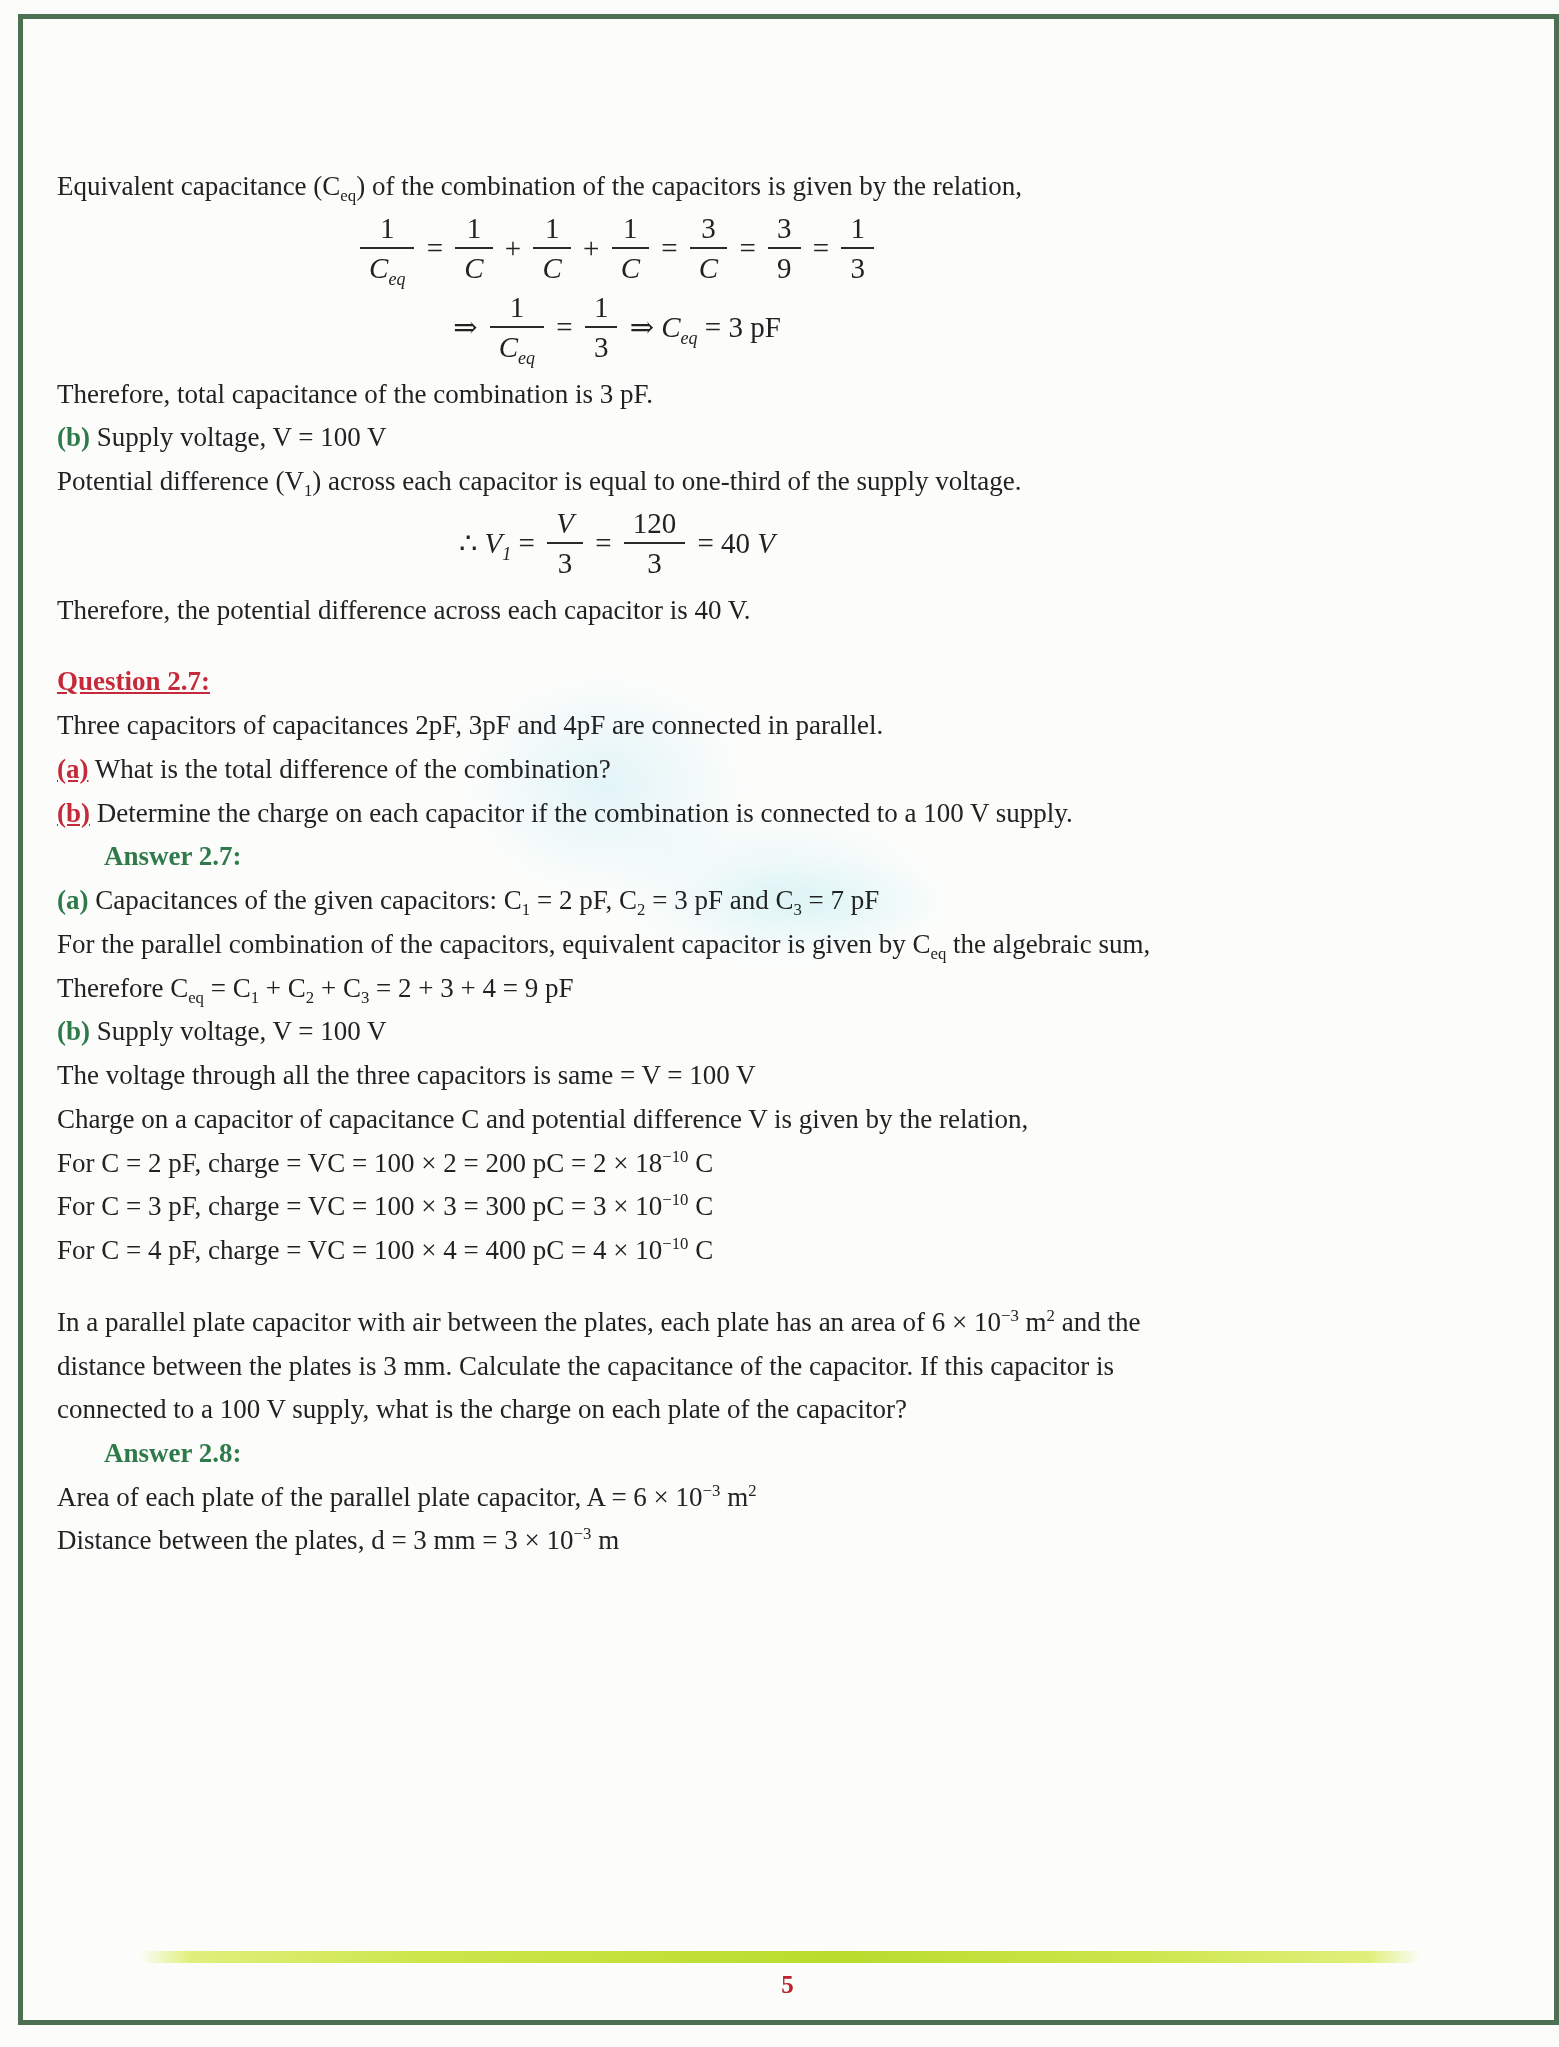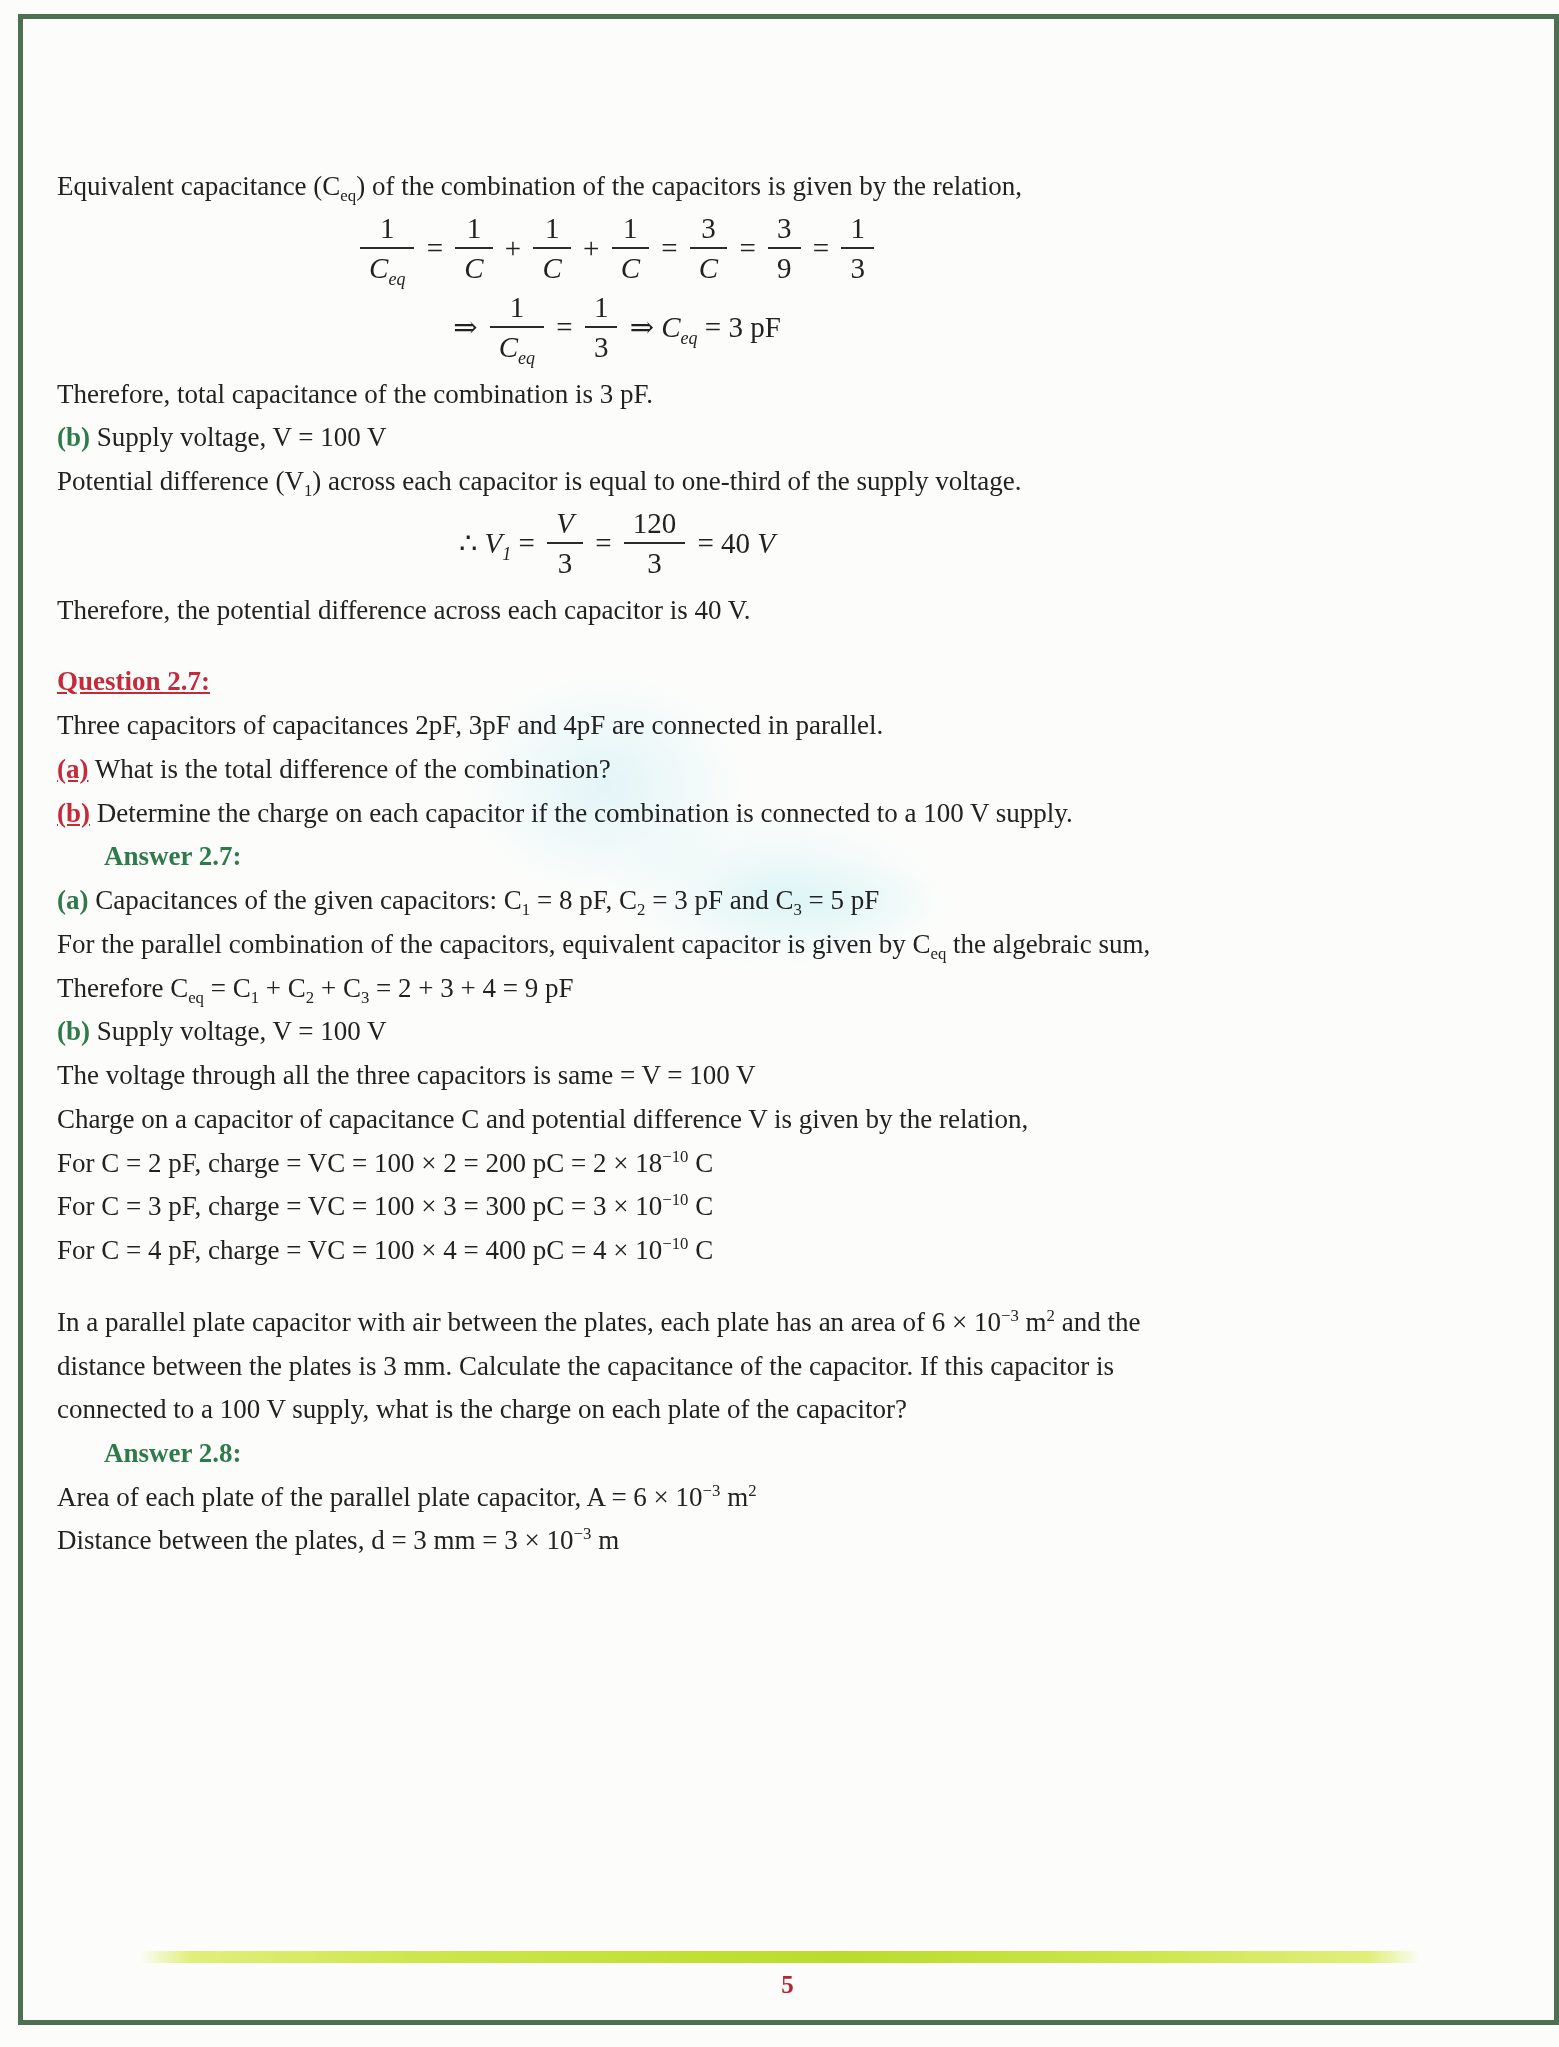--- a/index.html
+++ b/index.html
@@ -76,21 +76,21 @@
       <div class="p"><span class="green">(b)</span><span> Supply voltage, V = 100 V</span></div>
       <div class="p"><span>Potential difference (V</span><span class="sub">1</span><span>) across each capacitor is equal to one-third of the supply voltage.</span></div>
       <div class="math"><span>∴ </span><span class="i">V</span><span class="i sub">1</span><span> = </span><span class="frac"><span class="num"><span class="i">V</span></span><span class="den"><span>3</span></span></span><span> = </span><span class="frac"><span class="num"><span>120</span></span><span class="den"><span>3</span></span></span><span> = 40 </span><span class="i">V</span></div>
       <div class="p"><span>Therefore, the potential difference across each capacitor is 40 V.</span></div>
       <div style="height: 28px;"></div>
       <div class="p"><span class="red">Question 2.7:</span></div>
       <div class="p"><span>Three capacitors of capacitances 2pF, 3pF and 4pF are connected in parallel.</span></div>
       <div class="p"><span class="red">(a)</span><span> What is the total difference of the combination?</span></div>
       <div class="p"><span class="red">(b)</span><span> Determine the charge on each capacitor if the combination is connected to a 100 V supply.</span></div>
       <div class="p indent"><span class="green">Answer 2.7:</span></div>
-      <div class="p"><span class="green">(a)</span><span> Capacitances of the given capacitors: C</span><span class="sub">1</span><span> = 8 pF, C</span><span class="sub">2</span><span> = 3 pF and C</span><span class="sub">3</span><span> = 5 pF</span></div>
+      <div class="p"><span class="green">(a)</span><span> Capacitances of the given capacitors: C</span><span class="sub">1</span><span> = 2 pF, C</span><span class="sub">2</span><span> = 3 pF and C</span><span class="sub">3</span><span> = 7 pF</span></div>
       <div class="p"><span>For the parallel combination of the capacitors, equivalent capacitor is given by C</span><span class="sub">eq</span><span> the algebraic sum,</span></div>
       <div class="p"><span>Therefore C</span><span class="sub">eq</span><span> = C</span><span class="sub">1</span><span> + C</span><span class="sub">2</span><span> + C</span><span class="sub">3</span><span> = 2 + 3 + 4 = 9 pF</span></div>
       <div class="p"><span class="green">(b)</span><span> Supply voltage, V = 100 V</span></div>
       <div class="p"><span>The voltage through all the three capacitors is same = V = 100 V</span></div>
       <div class="p"><span>Charge on a capacitor of capacitance C and potential difference V is given by the relation,</span></div>
       <div class="p"><span>For C = 2 pF, charge = VC = 100 × 2 = 200 pC = 2 × 18</span><span class="sup">−10</span><span> C</span></div>
       <div class="p"><span>For C = 3 pF, charge = VC = 100 × 3 = 300 pC = 3 × 10</span><span class="sup">−10</span><span> C</span></div>
       <div class="p"><span>For C = 4 pF, charge = VC = 100 × 4 = 400 pC = 4 × 10</span><span class="sup">−10</span><span> C</span></div>
       <div style="height: 28px;"></div>
       <div class="p"><span>In a parallel plate capacitor with air between the plates, each plate has an area of 6 × 10</span><span class="sup">−3</span><span> m</span><span class="sup">2</span><span> and the distance between the plates is 3 mm. Calculate the capacitance of the capacitor. If this capacitor is connected to a 100 V supply, what is the charge on each plate of the capacitor?</span></div>

